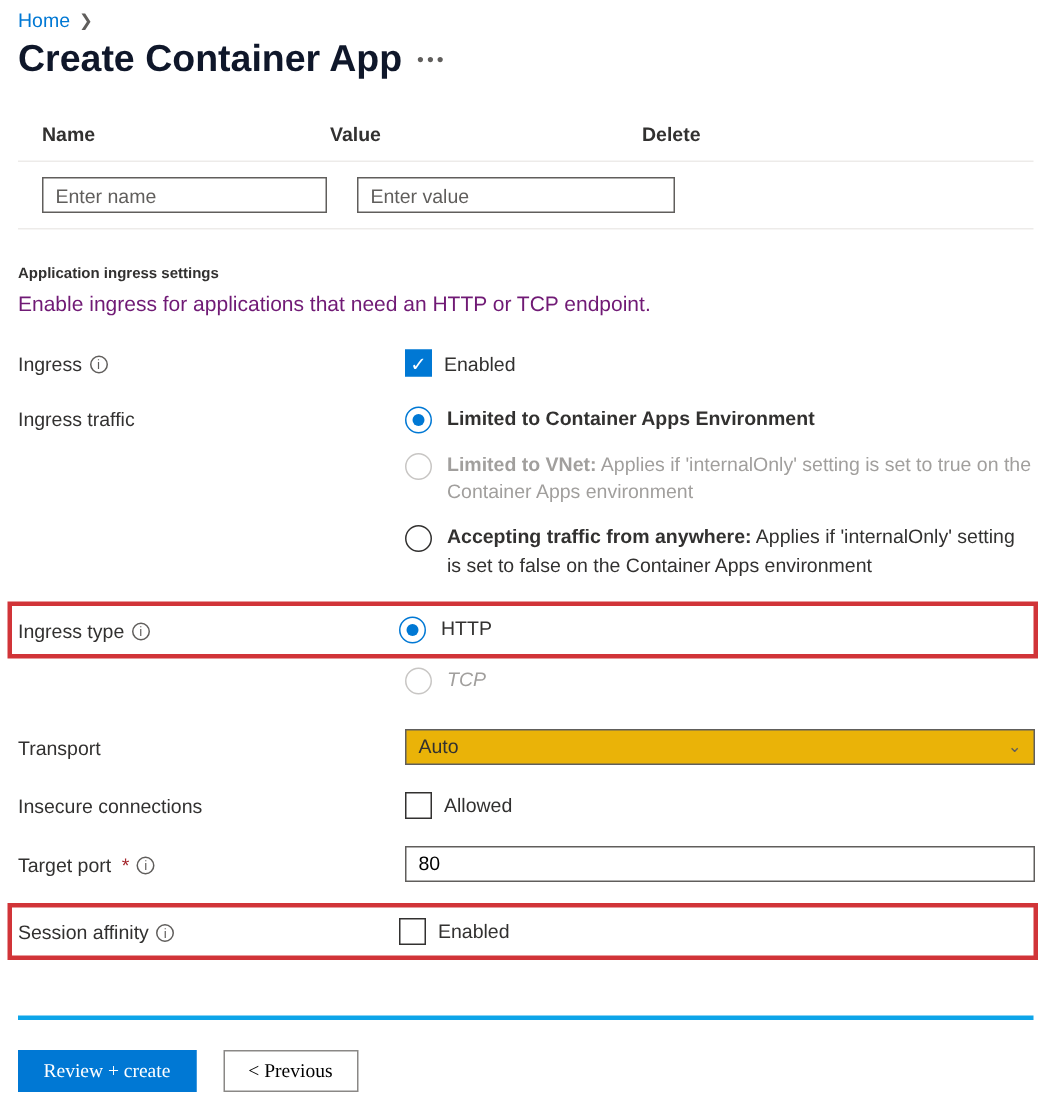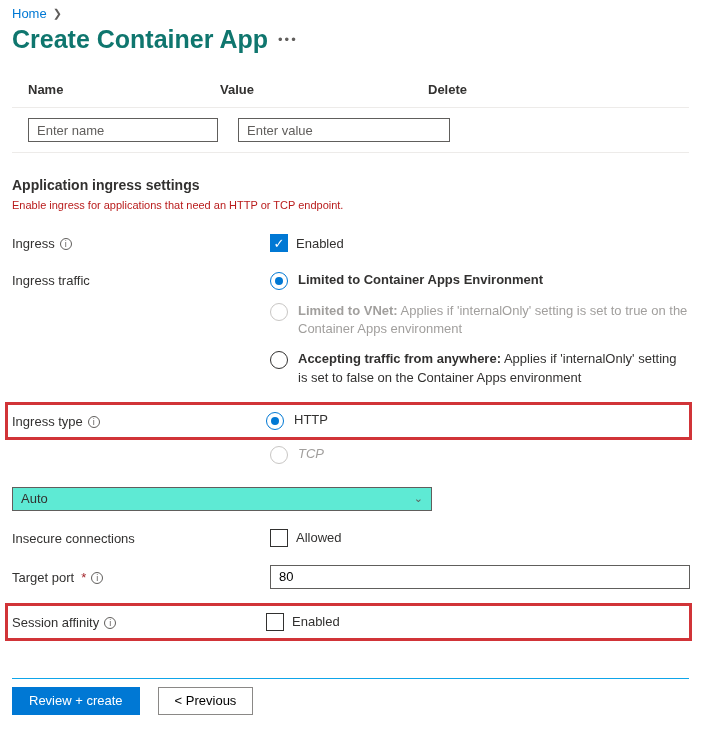--- a/index.html
+++ b/index.html
@@ -8,36 +8,36 @@
       font-size: 13px;
       color: #323130;
       background: #fff;
       width: 701px;
       padding: 6px 12px 12px 12px;
     }
     .breadcrumb { display: flex; align-items: center; gap: 6px; margin-bottom: 2px; }
     .breadcrumb a { color: #0078d4; text-decoration: none; cursor: pointer; }
     .chev-right { color: #605e5c; font-size: 11px; }
     .page-title-row { display: flex; align-items: center; gap: 10px; margin: 4px 0 28px 0; }
-    h1 { font-size: 25px; font-weight: 600; color: #0f766e; }
+    h1 { font-size: 25px; font-weight: 600; color: #0f172a; }
     .more-dots { color: #605e5c; letter-spacing: 2px; cursor: pointer; }
     .col-headers { display: flex; gap: 4px; padding-left: 16px; margin-bottom: 10px; }
     .col-headers div:nth-child(1){ width: 188px; font-weight: 600;}
     .col-headers div:nth-child(2){ width: 204px; font-weight: 600;}
     .col-headers div:nth-child(3){ font-weight: 600;}
     hr.thin { border: none; border-top: 1px solid #edebe9; margin: 4px 0 10px 0;}
     .input-row { display: flex; gap: 20px; padding-left: 16px; margin-bottom: 10px;}
     input[type=text] {
       height: 24px; border: 1px solid #605e5c; padding: 2px 8px;
       font-size: 13px; font-family: inherit; background: #fff;
     }
     input[type=text]::placeholder{ color:#605e5c;}
     .name-in{ width:190px;} .value-in{ width:212px;}
-    h3.section { font-size: 14px; font-weight: 600; margin: 24px 0 6px 0; }
-    .desc { font-size: 11px; color: #b91c1c; margin-bottom: 18px; }
+    h3.section { font-size: 10px; font-weight: 600; margin: 24px 0 6px 0; }
+    .desc { font-size: 14px; color: #701a75; margin-bottom: 18px; }
     .form-row { display: flex; align-items: flex-start; min-height: 32px; margin-bottom: 6px; padding: 2px 0;}
     .form-row.pad { padding:5px 0;}
     .label-col { width: 258px; display: flex; align-items: center; gap: 5px; flex-shrink: 0; padding-top:2px;}
     .ctrl-col { flex: 1; display:flex; flex-direction:column; gap:2px;}
     .info-icon {
       width: 12px; height: 12px; border: 1px solid #605e5c; border-radius: 50%;
       display: inline-flex; align-items: center; justify-content: center;
       font-size: 9px; color: #605e5c; flex-shrink:0;
     }
     .req { color: #a4262c; margin-left: 2px;}
@@ -60,28 +60,28 @@
     .radio-dot.selected::after{
       content:""; position:absolute; inset:4px; background:#0078d4; border-radius:50%;
     }
     .radio-dot.disabled { border-color:#c8c6c4;}
     .radio-text { line-height:1.4;}
     .radio-text.bold b{ font-weight:600;}
     .muted { color:#a19f9d;}
     .muted b{ color:#a19f9d; font-weight:600;}
     .combo{
       height:24px; border:1px solid #605e5c; display:flex; align-items:center;
-      justify-content:space-between; padding:0 8px; background:#5eead4; width: 420px;
+      justify-content:space-between; padding:0 8px; background:#eab308; width: 420px;
     }
     .combo .chv{ font-size:11px; color:#605e5c;}
     .port-in{ width:420px; height:24px; border:1px solid #605e5c; padding:2px 8px; font-size:13px; font-family:inherit;}
     .highlight-row { outline: 3px solid #d13438; padding:4px 0 4px 4px !important; margin-left:-4px;}
     .footer{
-      border-top:1px solid #0ea5e9; margin-top:40px; padding-top:8px;
-      display:flex; gap:18px;
+      border-top:3px solid #0ea5e9; margin-top:40px; padding-top:20px;
+      display:flex; gap:18px;font-family:Liberation Serif, serif;
     }
     .btn{
       height:28px; padding:0 16px; font-size:13px; font-family:inherit;
       border:1px solid #8a8886; background:#fff; cursor:pointer;
     }
     .btn.primary{ background:#0078d4; border-color:#0078d4; color:#fff;}
   </style>
 </head>
 <body>
 
@@ -159,20 +159,23 @@
   <div class="label-col"></div>
   <div class="ctrl-col">
     <div class="radio-row">
       <span class="radio-dot disabled"></span>
       <span class="radio-text muted">TCP</span>
     </div>
   </div>
 </div>
 
 <div class="form-row pad" style="align-items:center;">
+  <div class="label-col">
+    <span>Transport</span>
+  </div>
   <div class="ctrl-col">
     <div class="combo">
       <span>Auto</span>
       <span class="chv">⌄</span>
     </div>
   </div>
 </div>
 
 <div class="form-row pad" style="align-items:center;">
   <div class="label-col">

